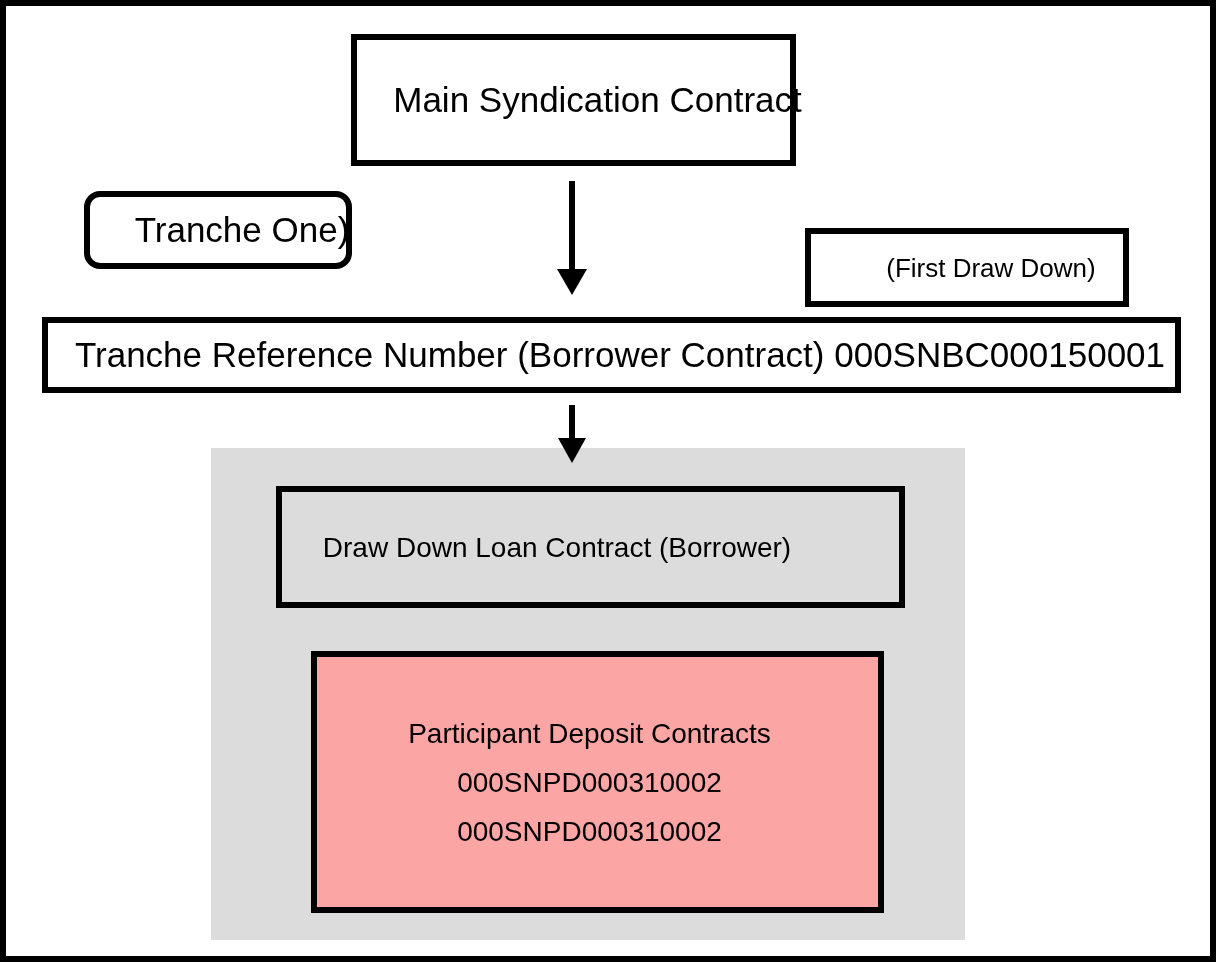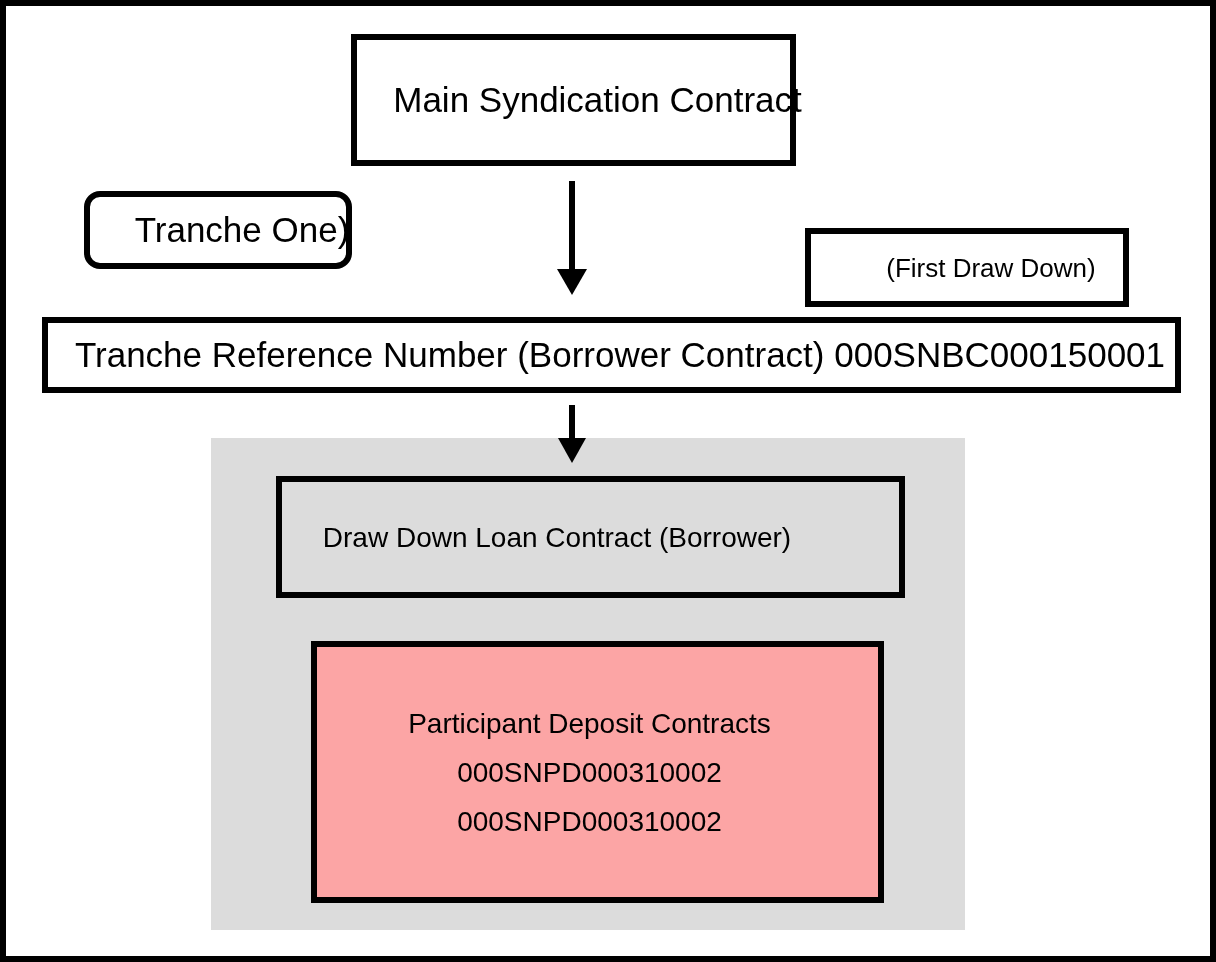--- a/index.html
+++ b/index.html
@@ -53,21 +53,21 @@
     width: 1139px; height: 76px;
     align-items: center;
     text-align: left;
     padding-left: 17px;
     font-size: 35px; line-height: 40px;
   }
 
   
   .group-panel {
     position: absolute;
-    left: 205px; top: 432px;
+    left: 205px; top: 442px;
     width: 754px; height: 492px;
     background: #dcdcdc;
   }
   .drawdown-box {
     left: 65px; top: 38px;
     width: 629px; height: 122px;
     background: #dcdcdc;
     font-size: 28px; line-height: 45px;
     padding-right: 115px;
   }

